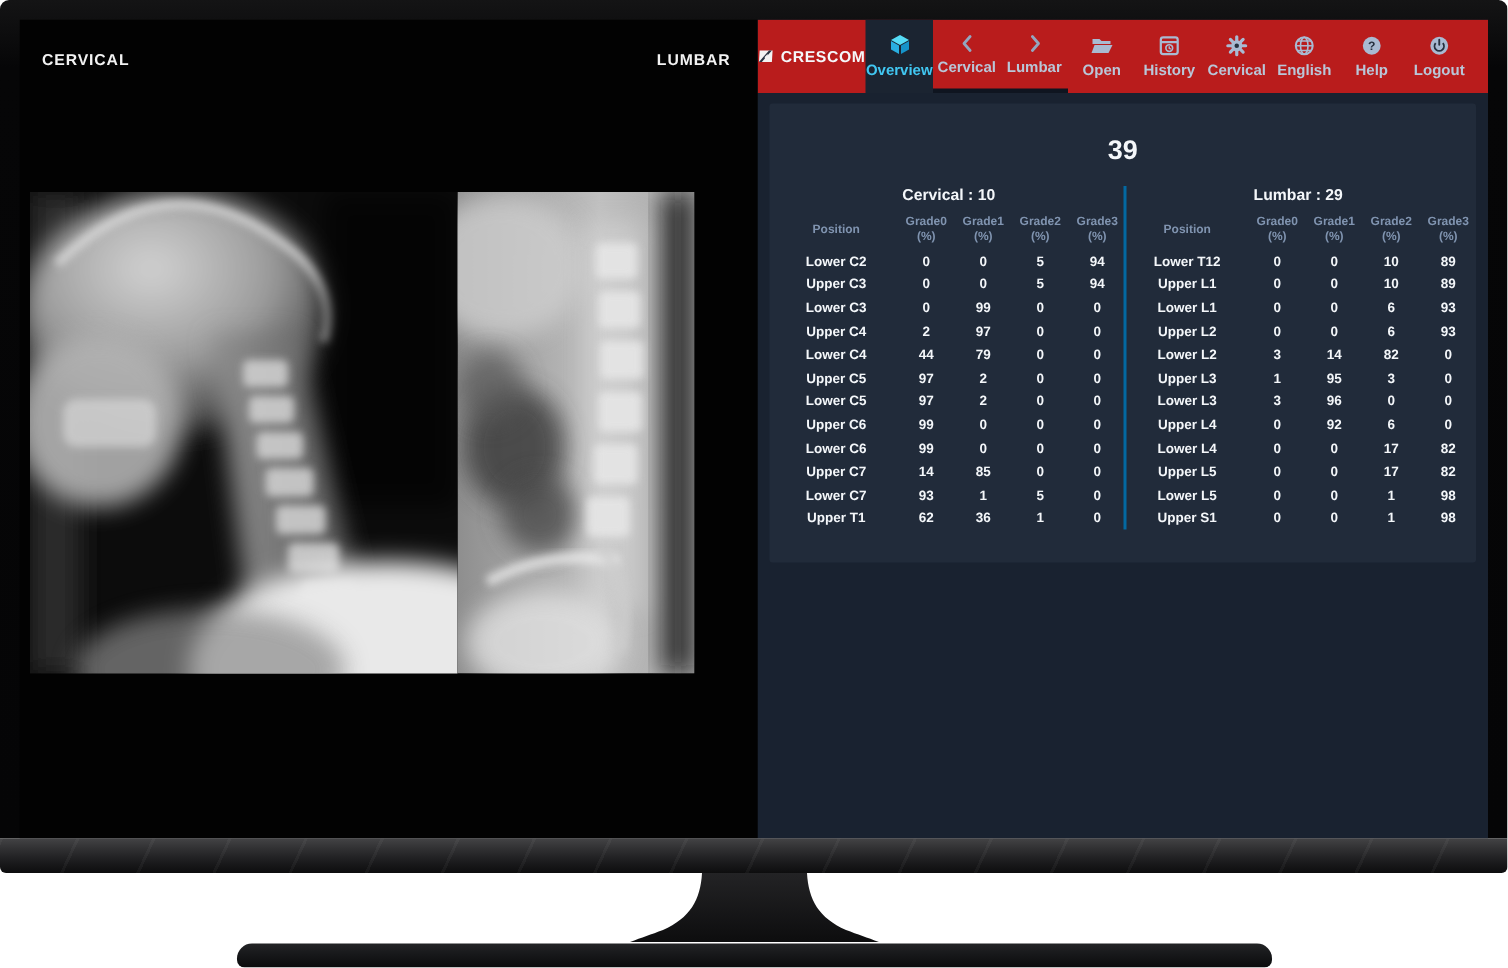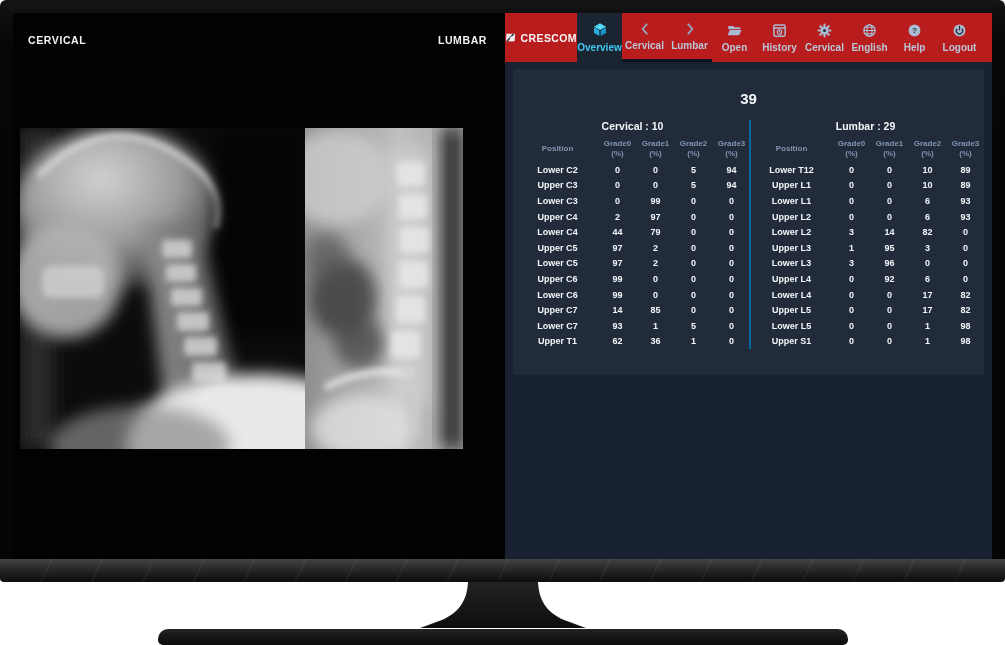--- a/index.html
+++ b/index.html
@@ -57,21 +57,21 @@
   .pill.toggle { padding:0 10px 0 3px; gap:5px; }
   .toggle-knob { width:12px; height:12px; border-radius:50%; background:var(--toggle,#7486c5); }
   .pill.tick::before, .pill.tick::after { content:""; position:absolute; left:50%; width:2px; height:3px;
           background:#2fae9e; transform:translateX(-1px); }
   .pill.tick::before { top:0; } .pill.tick::after { bottom:0; }
 
   
   .card { margin:7px 8px 0 8px; height:306px; background:#212b3a; border-radius:2px;
           padding-top:11px; }
   .card-title { text-align:center; font-size:16px; font-weight:bold; letter-spacing:0.3px; }
-  .card-score { text-align:center; font-size:15px; font-weight:bold; margin-top:10px; }
+  .card-score { text-align:center; font-size:18px; font-weight:bold; margin-top:10px; }
   .sections { display:flex; justify-content:center; margin-top:13px; }
   .section { width:232px; }
   .section + .section { border-left:2px solid #0369a1; }
   .sec-head { text-align:center; font-size:10.5px; font-weight:bold; margin-bottom:7px; }
   .t-head, .t-row { display:grid; grid-template-columns:82px 38px 38px 38px 38px; }
   .t-h { color:var(--muted,#8094b0); font-size:8px; font-weight:bold; text-align:center;
          line-height:1.25; display:flex; flex-direction:column; justify-content:center;
          padding-bottom:3px; }
   .t-row { height:15.6px; align-items:center; }
   .t-c { font-size:9px; font-weight:bold; text-align:center; color:#f4f7fa; }

